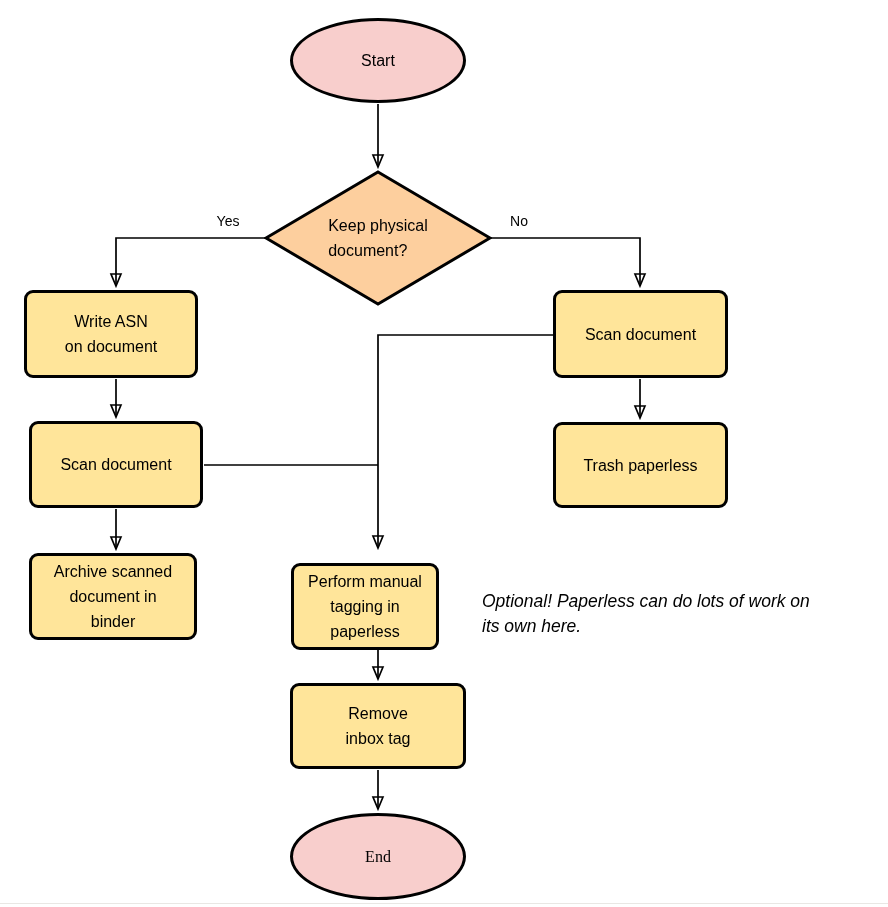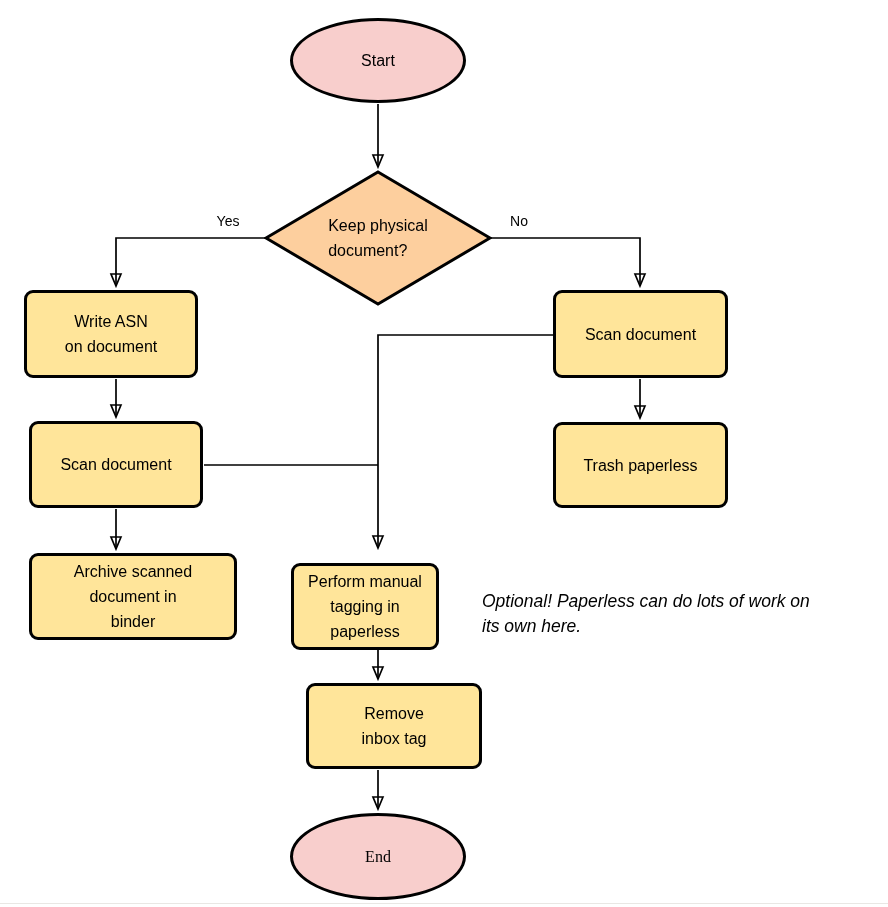--- a/index.html
+++ b/index.html
@@ -120,41 +120,41 @@
 
   <div class="node process" style="left:24px; top:290px; width:174px; height:88px;">
     <span>Write ASN
 on document</span>
   </div>
 
   <div class="node process" style="left:29px; top:421px; width:174px; height:87px;">
     <span>Scan document</span>
   </div>
 
-  <div class="node process" style="left:29px; top:553px; width:208px; height:87px;">
+  <div class="node process" style="left:29px; top:553px; width:168px; height:87px;">
     <span>Archive scanned
 document in
 binder</span>
   </div>
 
   <div class="node process" style="left:553px; top:290px; width:175px; height:88px;">
     <span>Scan document</span>
   </div>
 
   <div class="node process" style="left:553px; top:422px; width:175px; height:86px;">
     <span>Trash paperless</span>
   </div>
 
   <div class="node process" style="left:291px; top:552px; width:148px; height:87px;margin-top:11px;">
     <span>Perform manual
 tagging in
 paperless</span>
   </div>
 
-  <div class="node process" style="left:306px; top:683px; width:176px; height:86px;">
+  <div class="node process" style="left:290px; top:683px; width:176px; height:86px;">
     <span>Remove
 inbox tag</span>
   </div>
 
   <div class="node terminator" style="left:290px; top:813px; width:176px; height:87px;font-family:Liberation Serif, serif;">
     <span>End</span>
   </div>
 
   <div class="edge-label" style="left:205px; top:212px;">Yes</div>
   <div class="edge-label" style="left:496px; top:212px;">No</div>

